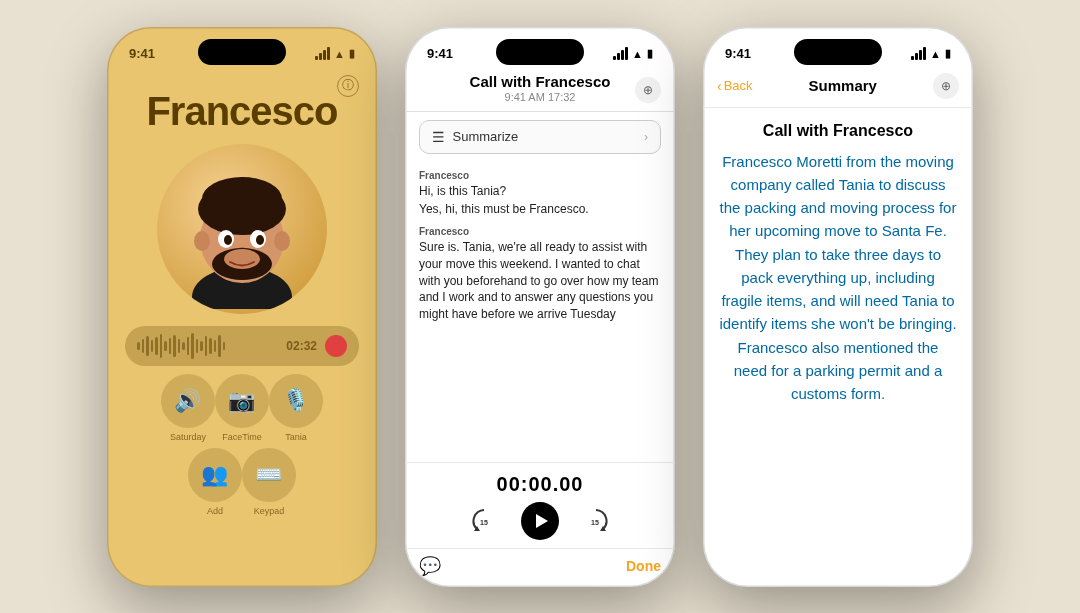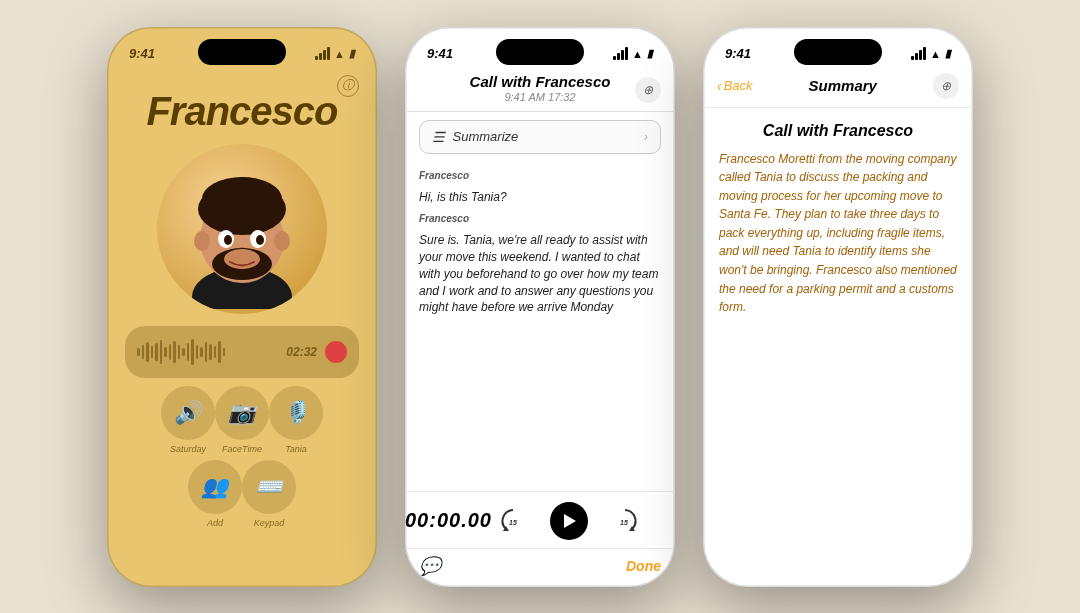--- a/index.html
+++ b/index.html
@@ -19,21 +19,20 @@
     .phone {
       width: 270px;
       height: 560px;
       background: #fff;
       border-radius: 44px;
       position: relative;
       box-shadow: 0 20px 60px rgba(0,0,0,0.35), inset 0 0 0 1.5px rgba(0,0,0,0.15);
       overflow: hidden;
       display: flex;
       flex-direction: column;
-      font-style: italic;
     }
 
     
     .dynamic-island {
       width: 88px;
       height: 26px;
       background: #000;
       border-radius: 20px;
       position: absolute;
       top: 12px;
@@ -114,21 +113,21 @@
       width: 120px;
       height: 165px;
       display: flex;
       flex-direction: column;
       align-items: center;
     }
     .waveform-bar {
       background: rgba(90,62,0,0.25);
       border-radius: 20px;
       margin: 12px 18px 0;
-      height: 52px;
+      height: 40px;
       display: flex;
       align-items: center;
       justify-content: space-between;
       padding: 0 12px;
     }
     .waveform-visual {
       display: flex;
       align-items: center;
       gap: 2px;
       flex: 1;
@@ -250,27 +249,27 @@
     .transcript-speaker {
       font-size: 10px;
       font-weight: 700;
       color: #555;
       margin-top: 8px;
     }
     .transcript-line {
       font-size: 12px;
       color: #222;
       line-height: 1.4;
-      margin-top: 8px;
+      margin-top: 2px;
     }
     .playback-section {
       border-top: 1px solid #e8e8e8;
       padding: 10px 0 8px;
       display: flex;
-      flex-direction: row;
+      flex-direction: column;
       align-items: center;
       gap: 6px;
     }
     .playback-time {
       font-size: 20px;
       font-weight: 700;
       color: #000;
       letter-spacing: 1px;
     }
     .playback-controls {
@@ -364,23 +363,24 @@
       overflow: hidden;
     }
     .summary-call-title {
       font-size: 16px;
       font-weight: 700;
       color: #000;
       text-align: center;
       margin-bottom: 10px;
     }
     .summary-text {
-      font-size: 12px;
-      color: #a16207;
+      font-size: 15px;
+      color: #0369a1;
       line-height: 1.55;
+      text-align: center;
     }
 
     
     .signal-bars {
       display: flex;
       align-items: flex-end;
       gap: 1px;
     }
     .signal-bar {
       width: 3px;
@@ -532,23 +532,24 @@
       <span class="sum-icon">☰</span>
       <span>Summarize</span>
     </div>
     <span class="sum-chevron">›</span>
   </div>
 
   <div class="transcript-body">
     <div class="transcript-speaker">Francesco</div>
     <div class="transcript-line">Hi, is this Tania?</div>
 
+    <div class="transcript-line">Yes, hi, this must be Francesco.</div>
 
     <div class="transcript-speaker">Francesco</div>
-    <div class="transcript-line">Sure is. Tania, we're all ready to assist with your move this weekend. I wanted to chat with you beforehand to go over how my team and I work and to answer any questions you might have before we arrive Monday</div>
+    <div class="transcript-line">Sure is. Tania, we're all ready to assist with your move this weekend. I wanted to chat with you beforehand to go over how my team and I work and to answer any questions you might have before we arrive Tuesday</div>
   </div>
 
   <div class="playback-section">
     <div class="playback-time">00:00.00</div>
     <div class="playback-controls">
       <div class="skip-btn">
         <svg width="26" height="26" viewBox="0 0 26 26">
           <path d="M13 2 A11 11 0 0 0 6 21" stroke="#333" stroke-width="2" fill="none"></path>
           <polygon points="6,18 3,23 9,23" fill="#333"></polygon>
           <text x="9" y="17" font-size="7" fill="#333" font-weight="bold">15</text>

